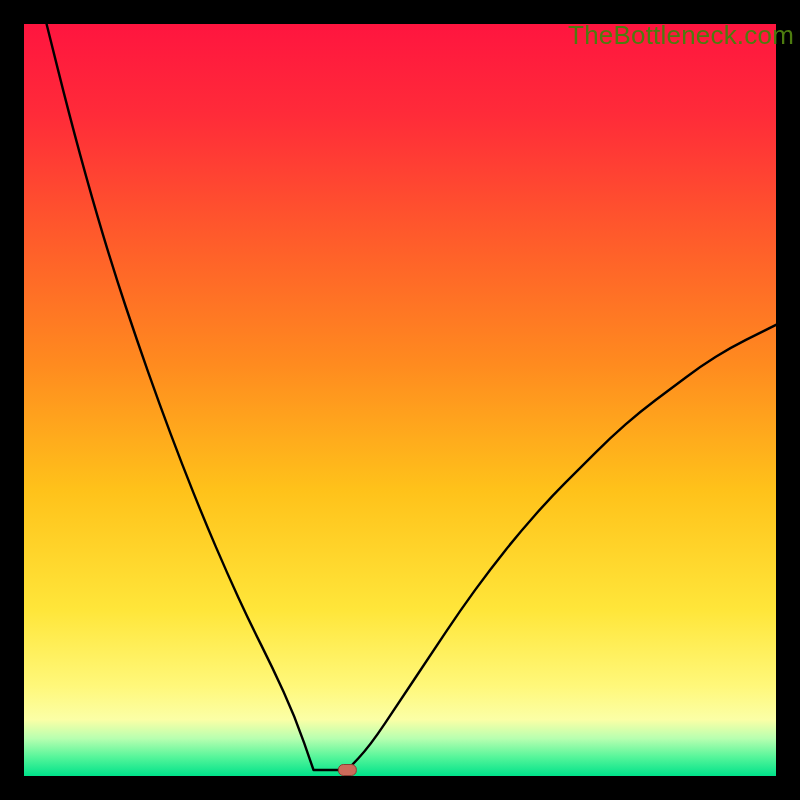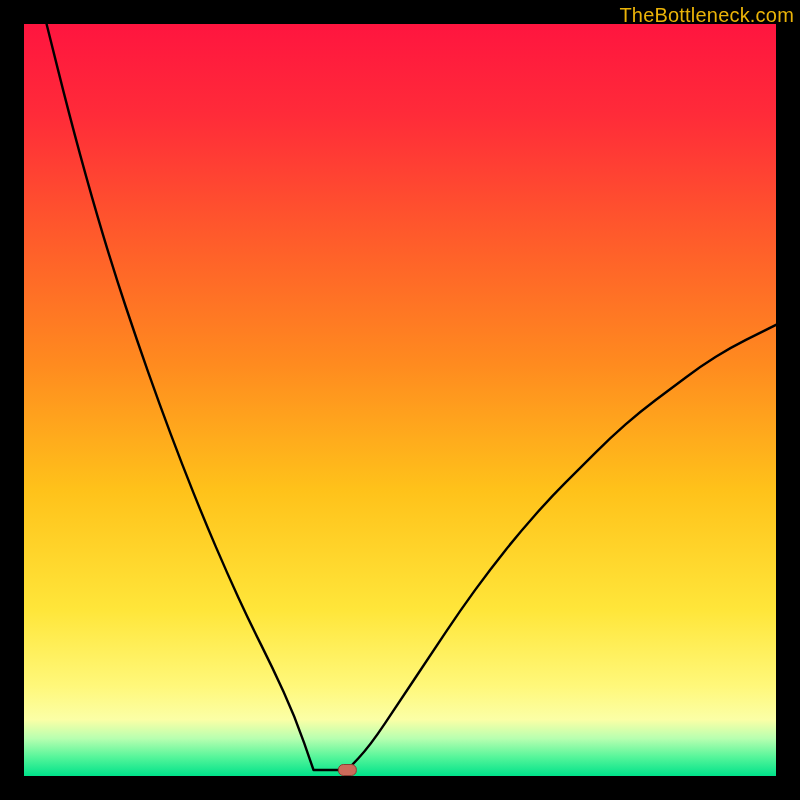--- a/index.html
+++ b/index.html
@@ -21,24 +21,24 @@
   }
   .plot {
     position: absolute;
     left: 0;
     top: 0;
     width: 752px;
     height: 752px;
   }
   .watermark {
     position: absolute;
-    top: 4px;
+    top: 20px;
     right: 6px;
-    color: #eab308;
-    font-size: 20px;
+    color: #4d7c0f;
+    font-size: 26px;
     letter-spacing: 0.2px;
     font-weight: 500;
     user-select: none;
   }
 </style>
 </head>
 <body>
 
 <div class="frame">
   <svg class="plot" viewBox="0 0 752 752" preserveAspectRatio="none">

